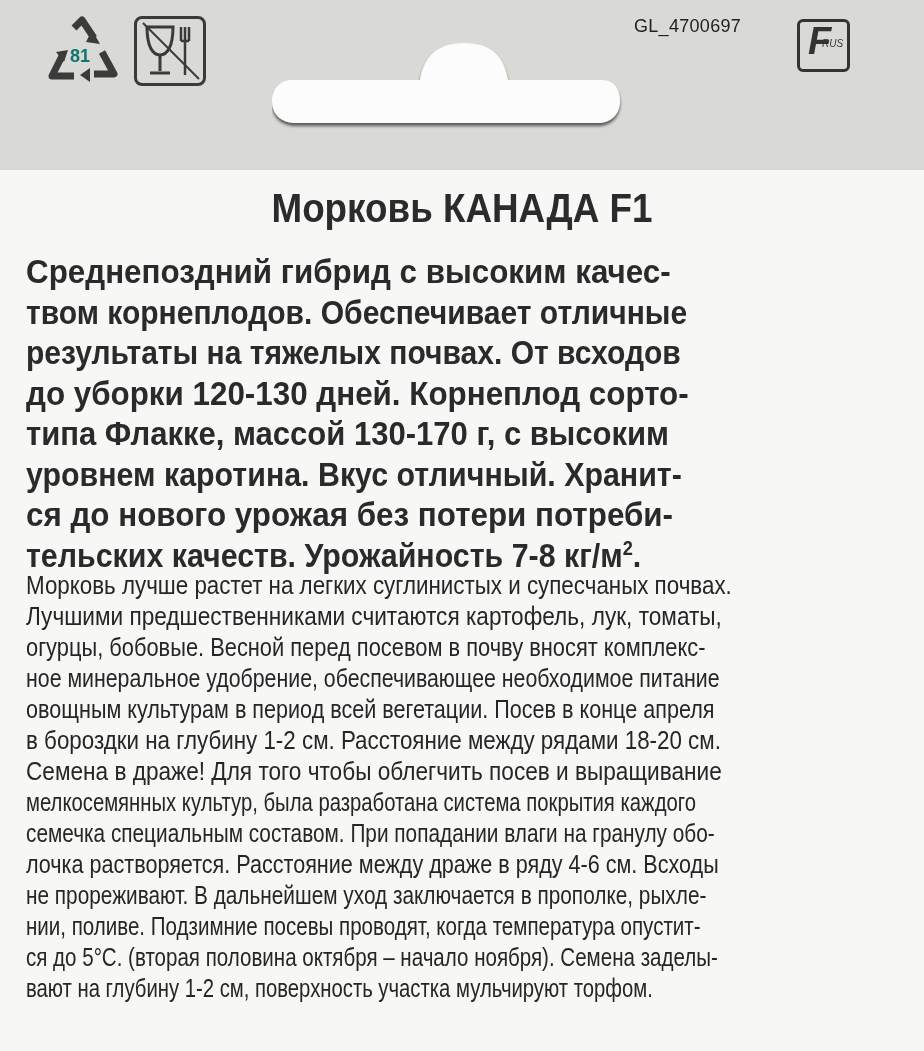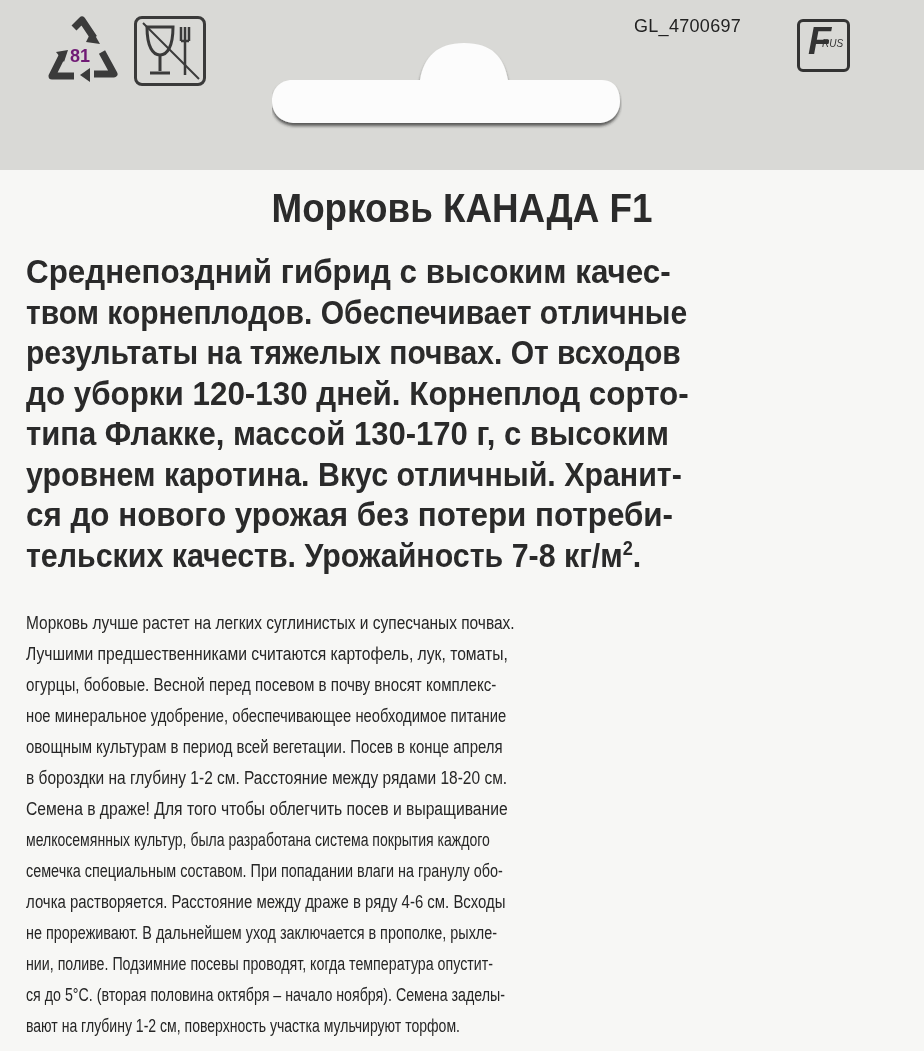--- a/index.html
+++ b/index.html
@@ -34,43 +34,43 @@
     position:absolute; left:0; width:924px; top:186px; text-align:center;
     font-size:40px; font-weight:bold; color:#2b2b2b;
     transform:scaleX(0.92); transform-origin:center;
   }
   .lead {
     position:absolute; left:26px; top:252px; width:870px;
     font-size:33px; font-weight:bold; line-height:40.5px; color:#2a2a2a;
   }
   .lead .line { display:block; white-space:nowrap; transform-origin:left; }
   .body-text {
-    position:absolute; left:26px; top:608px; width:870px;
-    font-size:18px; line-height:31px; color:#262626;
+    position:absolute; left:26px; top:570px; width:870px;
+    font-size:26px; line-height:31px; color:#262626;
   }
   .body-text .line { display:block; white-space:nowrap; transform-origin:left; }
   sup { font-size:60%; vertical-align:super; line-height:0; }
 </style>
 </head>
 <body>
 
 <div class="top-band"></div>
 
 <div class="recycle">
   <svg width="76" height="68" viewBox="0 0 76 68">
     <g fill="none" stroke="#3b3b3b" stroke-width="7" stroke-linejoin="round">
       <path d="M30 12 L38 4 L50 22"></path>
       <path d="M58 36 L70 58 L50 58"></path>
       <path d="M30 60 L8 60 L18 40"></path>
     </g>
     <path d="M48 14 L56 28 L42 26 Z" fill="#3b3b3b"></path>
     <path d="M46 52 L46 66 L36 59 Z" fill="#3b3b3b"></path>
     <path d="M12 36 L24 34 L20 46 Z" fill="#3b3b3b"></path>
   </svg>
-  <span style="position:absolute;left:26px;top:30px;font-weight:bold;font-size:18px;color:#701a75;">81</span>
+  <span style="position:absolute;left:26px;top:30px;font-weight:bold;font-size:18px;color:#0f766e;">81</span>
 </div>
 
 <div class="food-icon">
   <svg width="66" height="64" viewBox="0 0 66 64" style="position:absolute;left:0;top:0;">
     <path d="M10 8 L36 8 C36 28 30 36 23 36 C16 36 10 28 10 8 Z" fill="none" stroke="#3a3a3a" stroke-width="3"></path>
     <path d="M23 36 L23 52 M13 54 L33 54" stroke="#3a3a3a" stroke-width="3" fill="none"></path>
     <path d="M44 8 L44 22 M48 8 L48 22 M52 8 L52 22 M44 22 L52 22 M48 22 L48 56" stroke="#3a3a3a" stroke-width="2.5" fill="none"></path>
     <path d="M6 4 L62 60" stroke="#3a3a3a" stroke-width="2"></path>
   </svg>
 </div>

